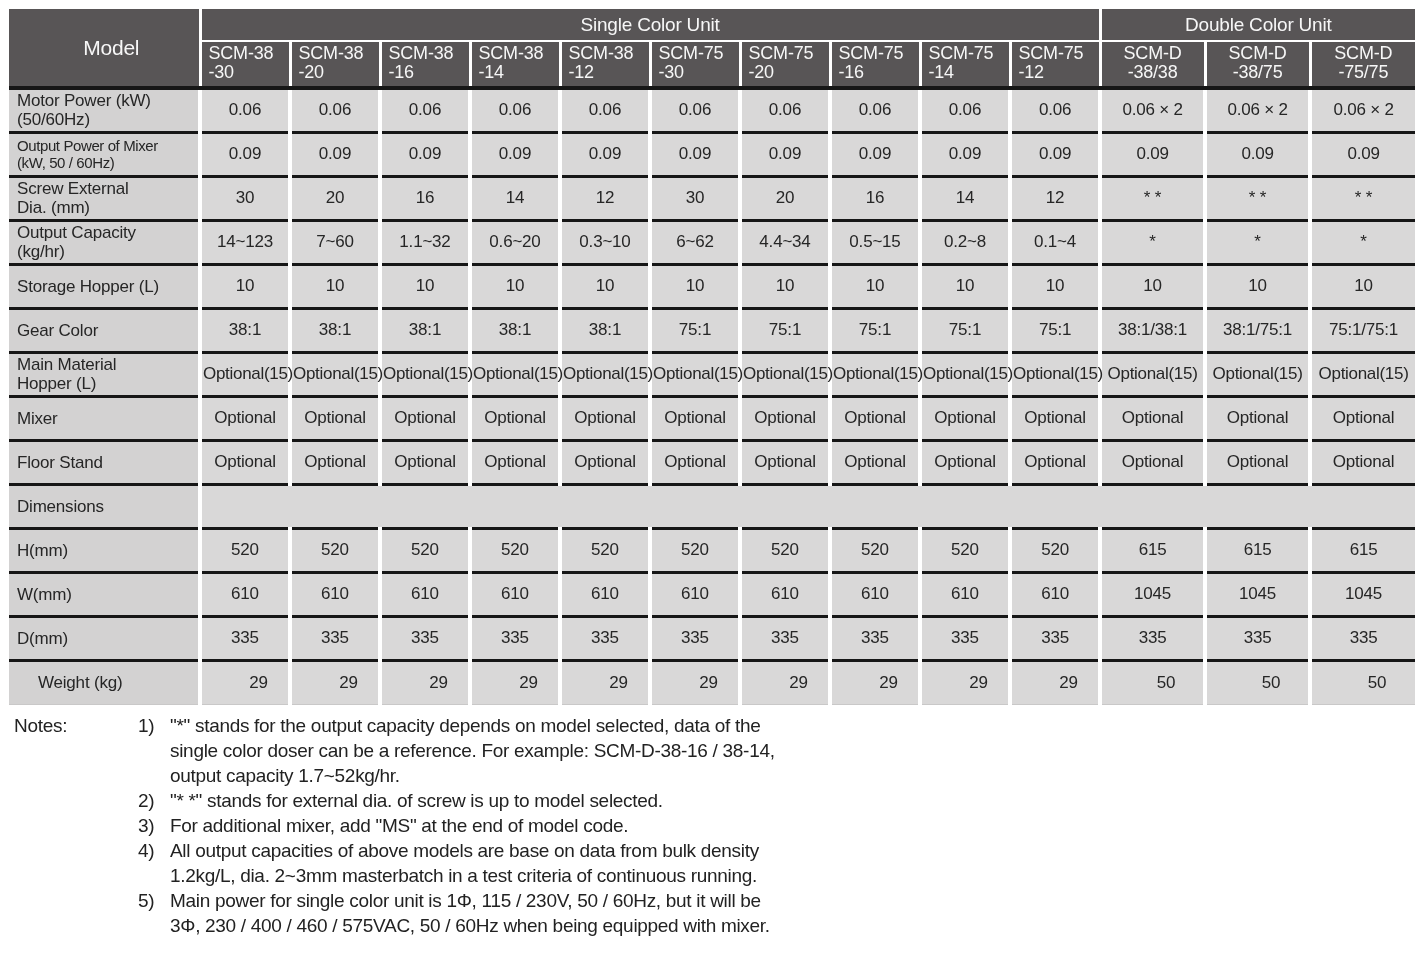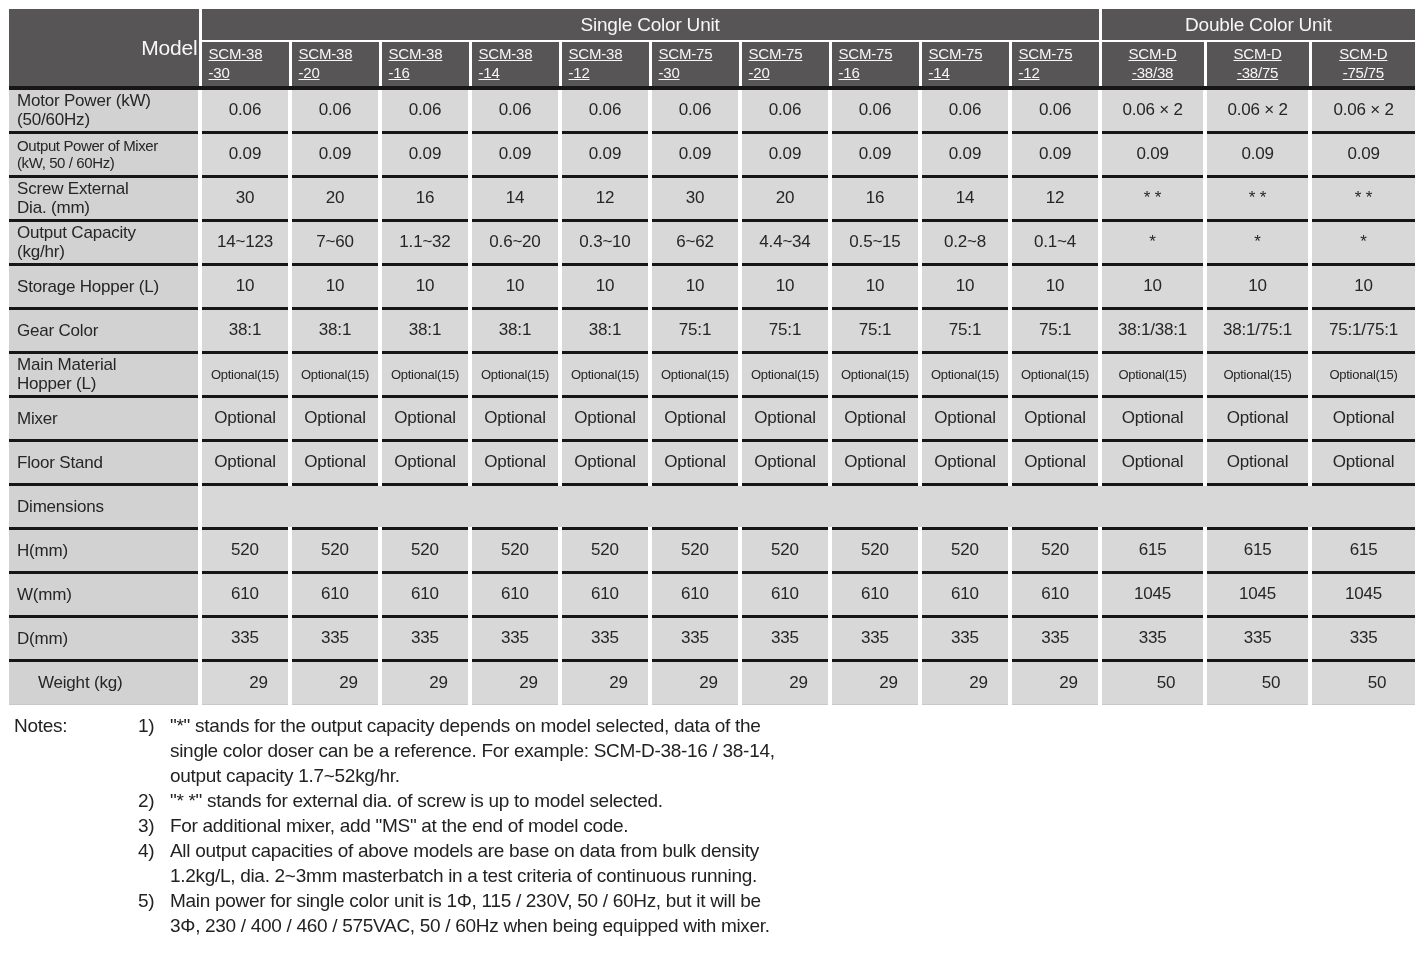--- a/index.html
+++ b/index.html
@@ -18,47 +18,46 @@
     table-layout: fixed;
     width: 1406px;
     letter-spacing: -0.2px;
   }
   thead th {
     background: #585556;
     color: #f7f7f7;
     font-weight: normal;
   }
   th.corner-th {
-    text-align: right;
+    text-align: center;
     vertical-align: middle;
     padding-left: 16px;
     font-size: 21px;
     border-right: 3px solid #fff;
     border-bottom: 4px solid #161616;
   }
   th.group-th {
     font-size: 19px;
     height: 32px;
     text-align: center;
     vertical-align: middle;
     border-left: 3px solid #fff;
     border-bottom: 2px solid #fff;
     padding: 2px 8px 1px;
   }
   th.col-th {
-    font-size: 15px;
+    font-size: 18px;
     line-height: 19px;
     height: 44px;
     text-align: left;
     vertical-align: middle;
     padding: 2px 0 4px 7px;
     white-space: pre-line;
     border-left: 3px solid #fff;
     border-bottom: 4px solid #161616;
-    text-decoration: underline;
   }
   th.col-th.dbl { text-align: center; padding-left: 0; }
 
   tbody td {
     background: #d9d8d8;
     border-top: 3px solid #161616;
     border-left: 4px solid #ffffff;
     text-align: center;
     vertical-align: middle;
     font-size: 17px;
@@ -68,21 +67,21 @@
   tbody tr:last-child td { border-bottom: 1px solid #c9c8c8; padding-left: 29px; }
   tbody td.rowlabel {
     background: #d3d2d2;
     text-align: left;
     padding: 0 2px 0 8px;
     border-left: none;
     line-height: 19px;
     white-space: pre-line;
   }
   tbody td.rowlabel.label-sm { font-size: 15px; line-height: 17px; letter-spacing: -0.4px; }
-  tbody td.xs { font-size: 13px; letter-spacing: -0.3px; padding: 0 1px; }
+  tbody td.xs { font-size: 17px; letter-spacing: -0.3px; padding: 0 1px; }
   tbody td.section-band { text-align: left; }
 
   
   .notes-row {
     display: flex;
     margin-top: 8px;
     padding-left: 5px;
     font-size: 19px;
     line-height: 25px;
     letter-spacing: -0.3px;

